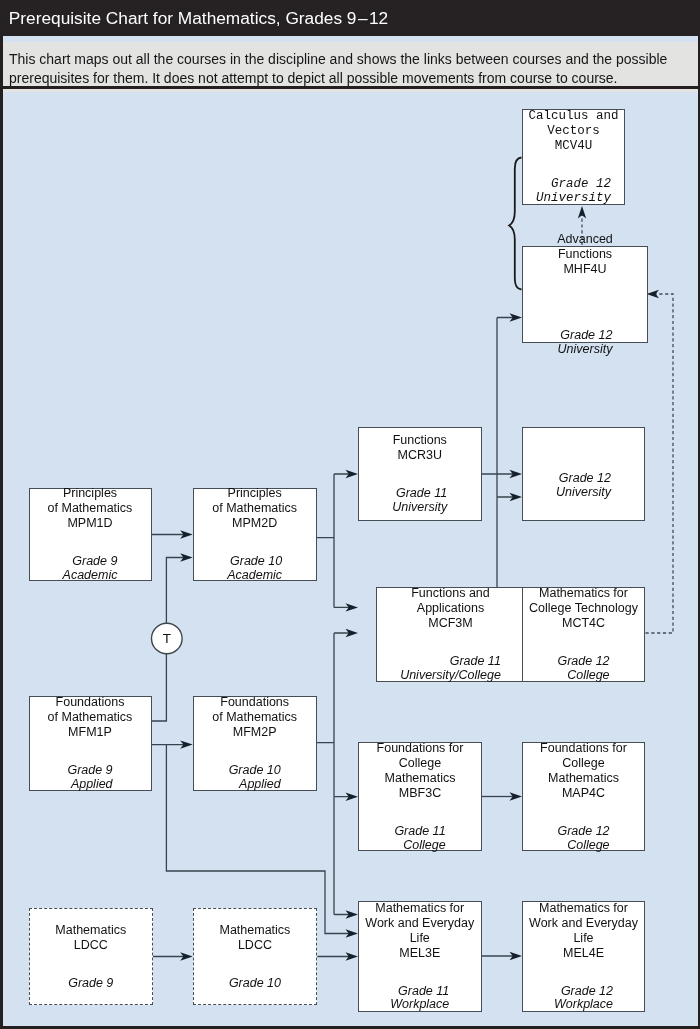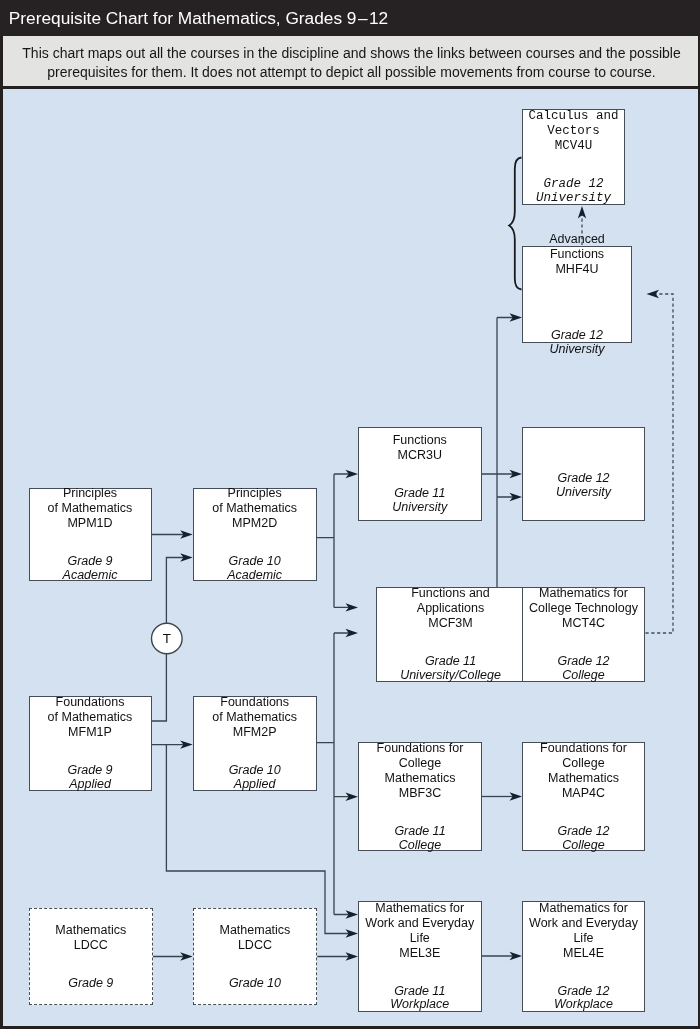--- a/index.html
+++ b/index.html
@@ -1,31 +1,31 @@
 <!DOCTYPE html>
 <html><head>
 <meta charset="utf-8">
 <style>
   html,body{margin:0;padding:0;}
   #page{position:relative;width:700px;height:1029px;background:#d3e1f1;
         font-family:"Liberation Sans",sans-serif;overflow:hidden;}
   #titlebar{position:absolute;left:0;top:0;width:700px;height:36px;background:#262223;}
   #titlebar span{position:absolute;left:8.8px;top:7.5px;color:#fff;font-size:17.3px;font-weight:normal;}
-  #grayband{position:absolute;left:0;top:36px;width:700px;height:50px;background:#e3e3e2;text-align:center;}
+  #grayband{position:absolute;left:0;top:42px;width:700px;height:50px;background:#e3e3e2;}
   #grayband div{position:absolute;left:9px;top:8px;width:685px;font-size:14px;line-height:18.5px;color:#161616;}
   #sep{position:absolute;left:0;top:86px;width:700px;height:3px;background:#24201f;}
   #bleft{position:absolute;left:0;top:36px;width:2.5px;height:993px;background:#24201f;}
   #bright{position:absolute;left:697.5px;top:36px;width:2.5px;height:993px;background:#24201f;}
   #bbot{position:absolute;left:0;top:1026px;width:700px;height:3px;background:#24201f;}
   svg{position:absolute;left:0;top:0;}
   .box{position:absolute;background:#fff;border:1.2px solid #454e56;box-sizing:border-box;
        display:flex;flex-direction:column;justify-content:center;align-items:center;
        text-align:center;color:#111;}
   .box .t{font-size:12.5px;line-height:15px;}
-  .box .g{font-size:12.5px;line-height:13.5px;font-style:italic;margin-top:24px;}
+  .box .g{font-size:12.5px;line-height:13.5px;font-style:italic;margin-top:24px;text-align:right;}
   .box.dashed{border:1.2px dashed #454e56;}
   #note{position:absolute;right:201px;top:195.5px;width:300px;text-align:right;
         font-size:13.7px;line-height:21.6px;color:#161616;}
 </style>
 </head>
 <body>
 <div id="page">
   <svg width="700" height="1029" viewBox="0 0 700 1029">
     <g stroke="#37444f" stroke-width="1.3" fill="none">
 
@@ -139,21 +139,21 @@
     </div>
   <div class="box" style="left:358px;top:901px;width:123.5px;height:110.5px;">
     <div class="t">Mathematics for<br>Work and Everyday<br>Life<br>MEL3E</div>
       <div class="g">Grade 11<br>Workplace</div>
     </div>
 
   <div class="box" style="left:522px;top:109px;width:103px;height:96px;font-family:Liberation Mono, monospace;">
     <div class="t">Calculus and<br>Vectors<br>MCV4U</div>
       <div class="g">Grade 12<br>University</div>
     </div>
-  <div class="box" style="left:522px;top:246px;width:110px;height:96.5px;gap:28px;">
+  <div class="box" style="left:522px;top:246px;width:126px;height:96.5px;gap:28px;">
     <div class="t">Advanced<br>Functions<br>MHF4U</div>
       <div class="g">Grade 12<br>University</div>
     </div>
   <div class="box" style="left:522px;top:426.5px;width:123px;height:94.5px;">
       <div class="g">Grade 12<br>University</div>
     </div>
   <div class="box" style="left:522px;top:586.5px;width:123px;height:95.5px;">
     <div class="t">Mathematics for<br>College Technology<br>MCT4C</div>
       <div class="g">Grade 12<br>College</div>
     </div>

